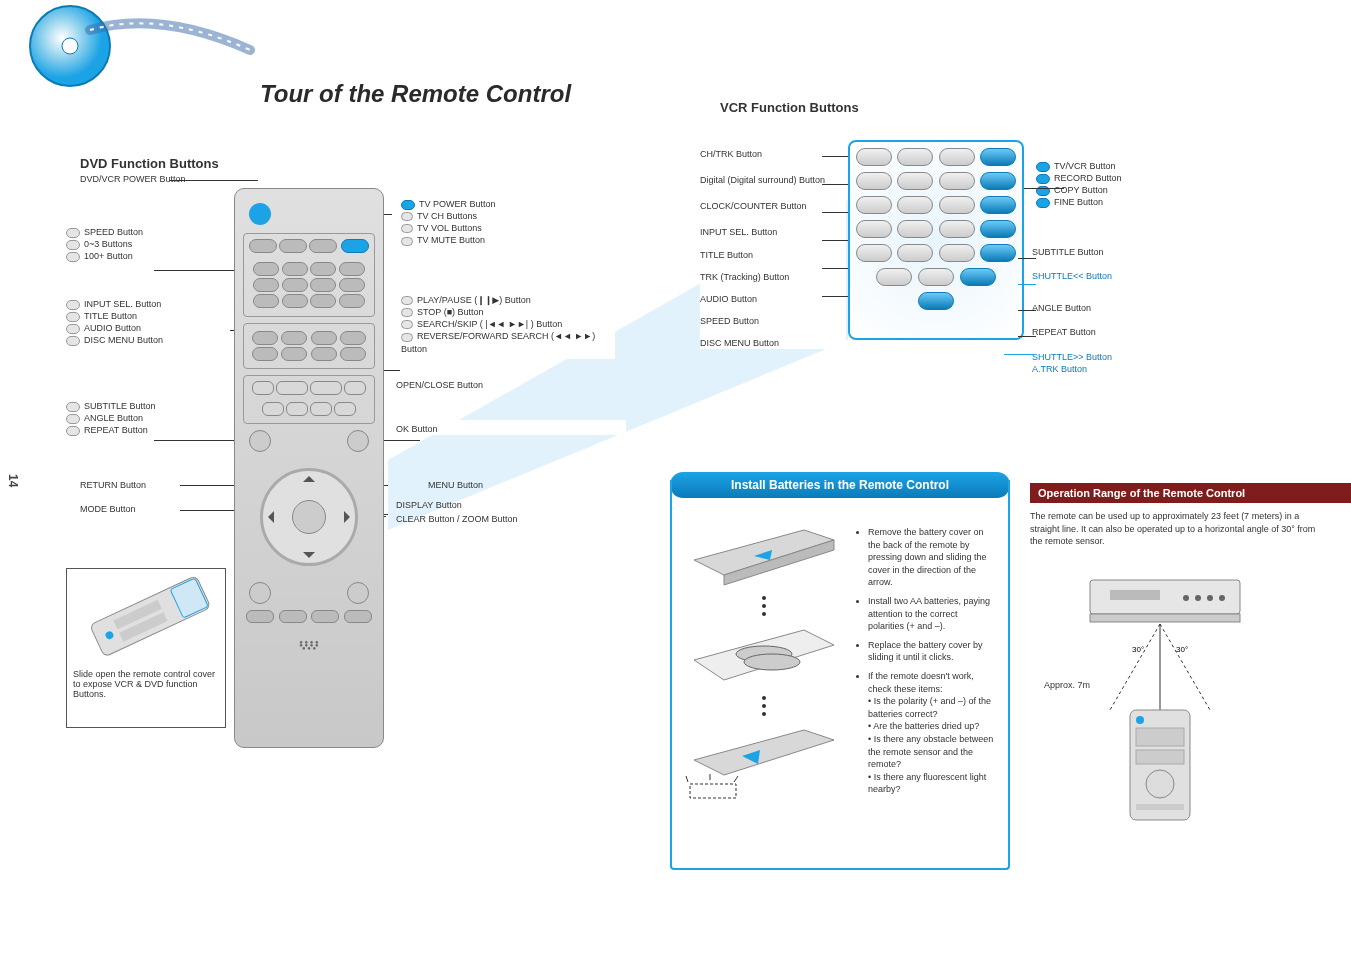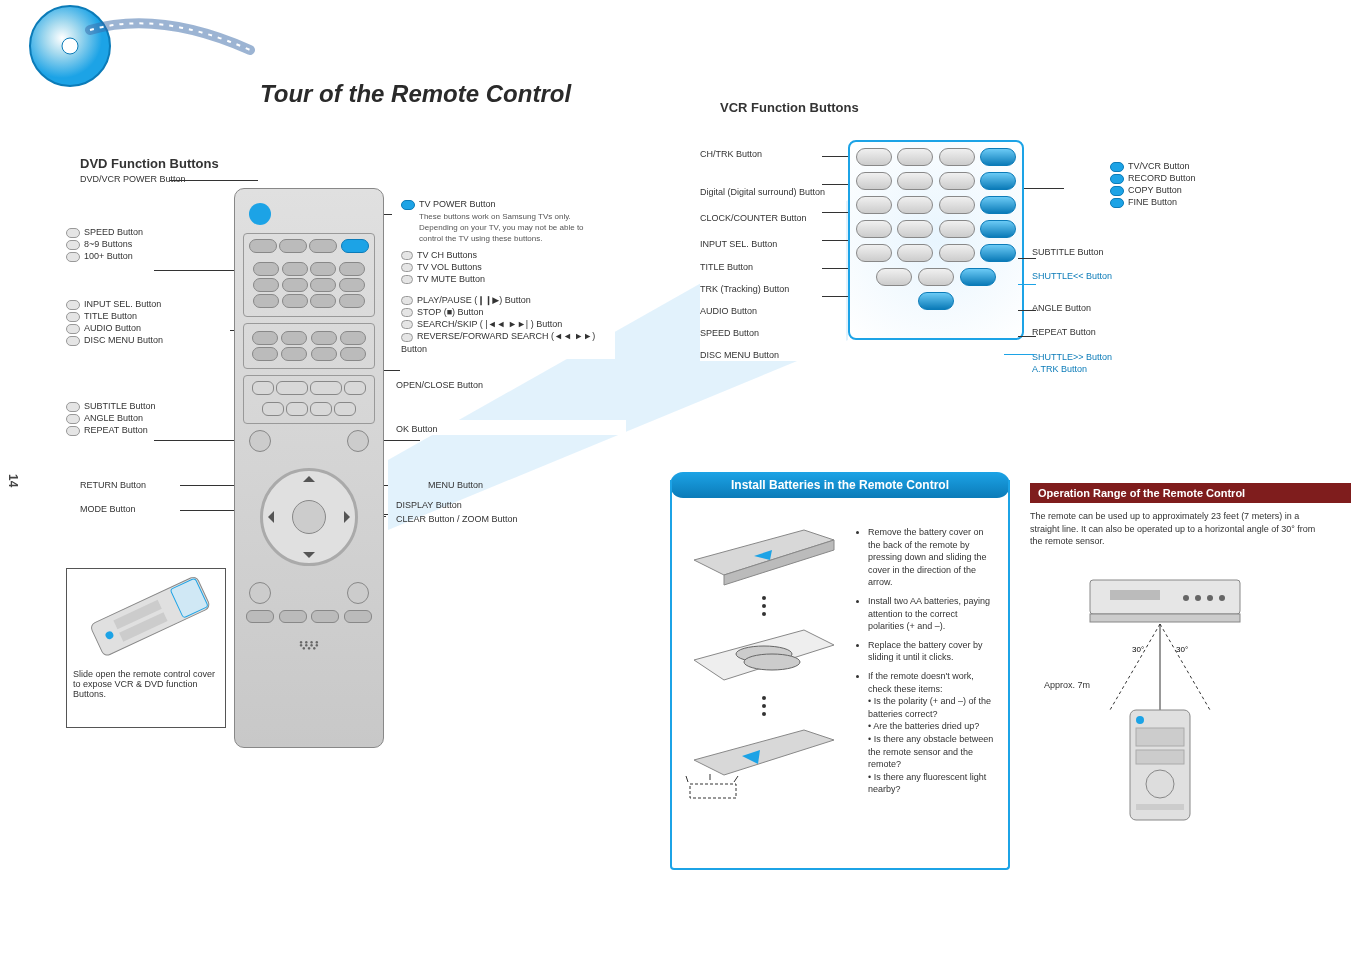--- a/index.html
+++ b/index.html
@@ -404,21 +404,21 @@
     </div>
   <div class="zrow" style="justify-content:center;">
       <div class="zbtn blue"></div>
     </div>
 </div>
 
 <div class="slabel" style="left:80px; top:174px;">DVD/VCR POWER Button</div>
 
 <div class="callout" style="left:60px; top:222px; width:170px;">
   <div><span class="li"></span><span>SPEED Button</span></div>
-  <div><span class="li"></span><span>8~9 Buttons</span></div>
+  <div><span class="li"></span><span>0~3 Buttons</span></div>
   <div><span class="li"></span><span>100+ Button</span></div>
 </div>
 
 <div class="callout" style="left:60px; top:294px; width:170px;">
   <div><span class="li"></span><span>INPUT SEL. Button</span></div>
   <div><span class="li"></span><span>TITLE Button</span></div>
   <div><span class="li"></span><span>AUDIO Button</span></div>
   <div><span class="li"></span><span>DISC MENU Button</span></div>
 </div>
 
@@ -426,21 +426,20 @@
   <div><span class="li"></span><span>SUBTITLE Button</span></div>
   <div><span class="li"></span><span>ANGLE Button</span></div>
   <div><span class="li"></span><span>REPEAT Button</span></div>
 </div>
 
 <div class="slabel" style="left:80px; top:480px;">RETURN Button</div>
 <div class="slabel" style="left:80px; top:504px;">MODE Button</div>
 
 <div class="callout" style="left:395px; top:194px; width:210px;">
   <div><span class="li blue"></span><span>TV POWER Button</span></div>
-  <div style="margin:2px 0 4px 18px; font-size:8px; color:#555;">These buttons work on Samsung TVs only. Depending on your TV, you may not be able to control the TV using these buttons.</div>
   <div><span class="li small"></span><span>TV CH Buttons</span></div>
   <div><span class="li small"></span><span>TV VOL Buttons</span></div>
   <div><span class="li small"></span><span>TV MUTE Button</span></div>
 </div>
 
 <div class="callout" style="left:395px; top:290px; width:220px;">
   <div><span class="li small"></span><span>PLAY/PAUSE (❙❙▶) Button</span></div>
   <div><span class="li small"></span><span>STOP (■) Button</span></div>
   <div><span class="li small"></span><span>SEARCH/SKIP ( |◄◄  ►►| ) Button</span></div>
   <div><span class="li small"></span><span>REVERSE/FORWARD SEARCH (◄◄ ►►) Button</span></div>
@@ -463,32 +462,32 @@
       <rect x="110" y="30" width="28" height="32" rx="3" fill="#d0e8f5" stroke="#1ca3e6"></rect>
       <circle cx="34" cy="46" r="4" fill="#1ca3e6"></circle>
       <rect x="44" y="34" width="50" height="10" fill="#ccc"></rect>
       <rect x="44" y="48" width="50" height="10" fill="#ccc"></rect>
     </g>
   </svg>
   <div style="margin-top:4px;">Slide open the remote control cover to expose VCR &amp; DVD function Buttons.</div>
 </div>
 
 <div class="callout" style="left:700px; top:148px; width:146px; padding:0;">
-  <div style="margin-bottom:26px;">CH/TRK Button</div>
+  <div style="margin-bottom:14px;">CH/TRK Button</div>
   <div style="margin-bottom:14px;">Digital (Digital surround) Button</div>
   <div style="margin-bottom:14px;">CLOCK/COUNTER Button</div>
   <div style="margin-bottom:10px;">INPUT SEL. Button</div>
   <div style="margin-bottom:10px;">TITLE Button</div>
   <div style="margin-bottom:10px;">TRK (Tracking) Button</div>
   <div style="margin-bottom:10px;">AUDIO Button</div>
   <div style="margin-bottom:10px;">SPEED Button</div>
   <div>DISC MENU Button</div>
 </div>
 
-<div class="callout" style="left:1104px; top:156px; width:190px;">
+<div class="callout" style="left:1030px; top:156px; width:190px;">
   <div><span class="li blue"></span><span>TV/VCR Button</span></div>
   <div><span class="li blue"></span><span>RECORD Button</span></div>
   <div><span class="li blue"></span><span>COPY Button</span></div>
   <div><span class="li blue"></span><span>FINE Button</span></div>
 </div>
 
 <div class="callout" style="left:1032px; top:246px; width:220px; padding:0; color:#0b7bb8;">
   <div style="margin-bottom:12px; color:#333;">SUBTITLE Button</div>
   <div style="margin-bottom:20px;">SHUTTLE&lt;&lt; Button</div>
   <div style="margin-bottom:12px; color:#333;">ANGLE Button</div>

